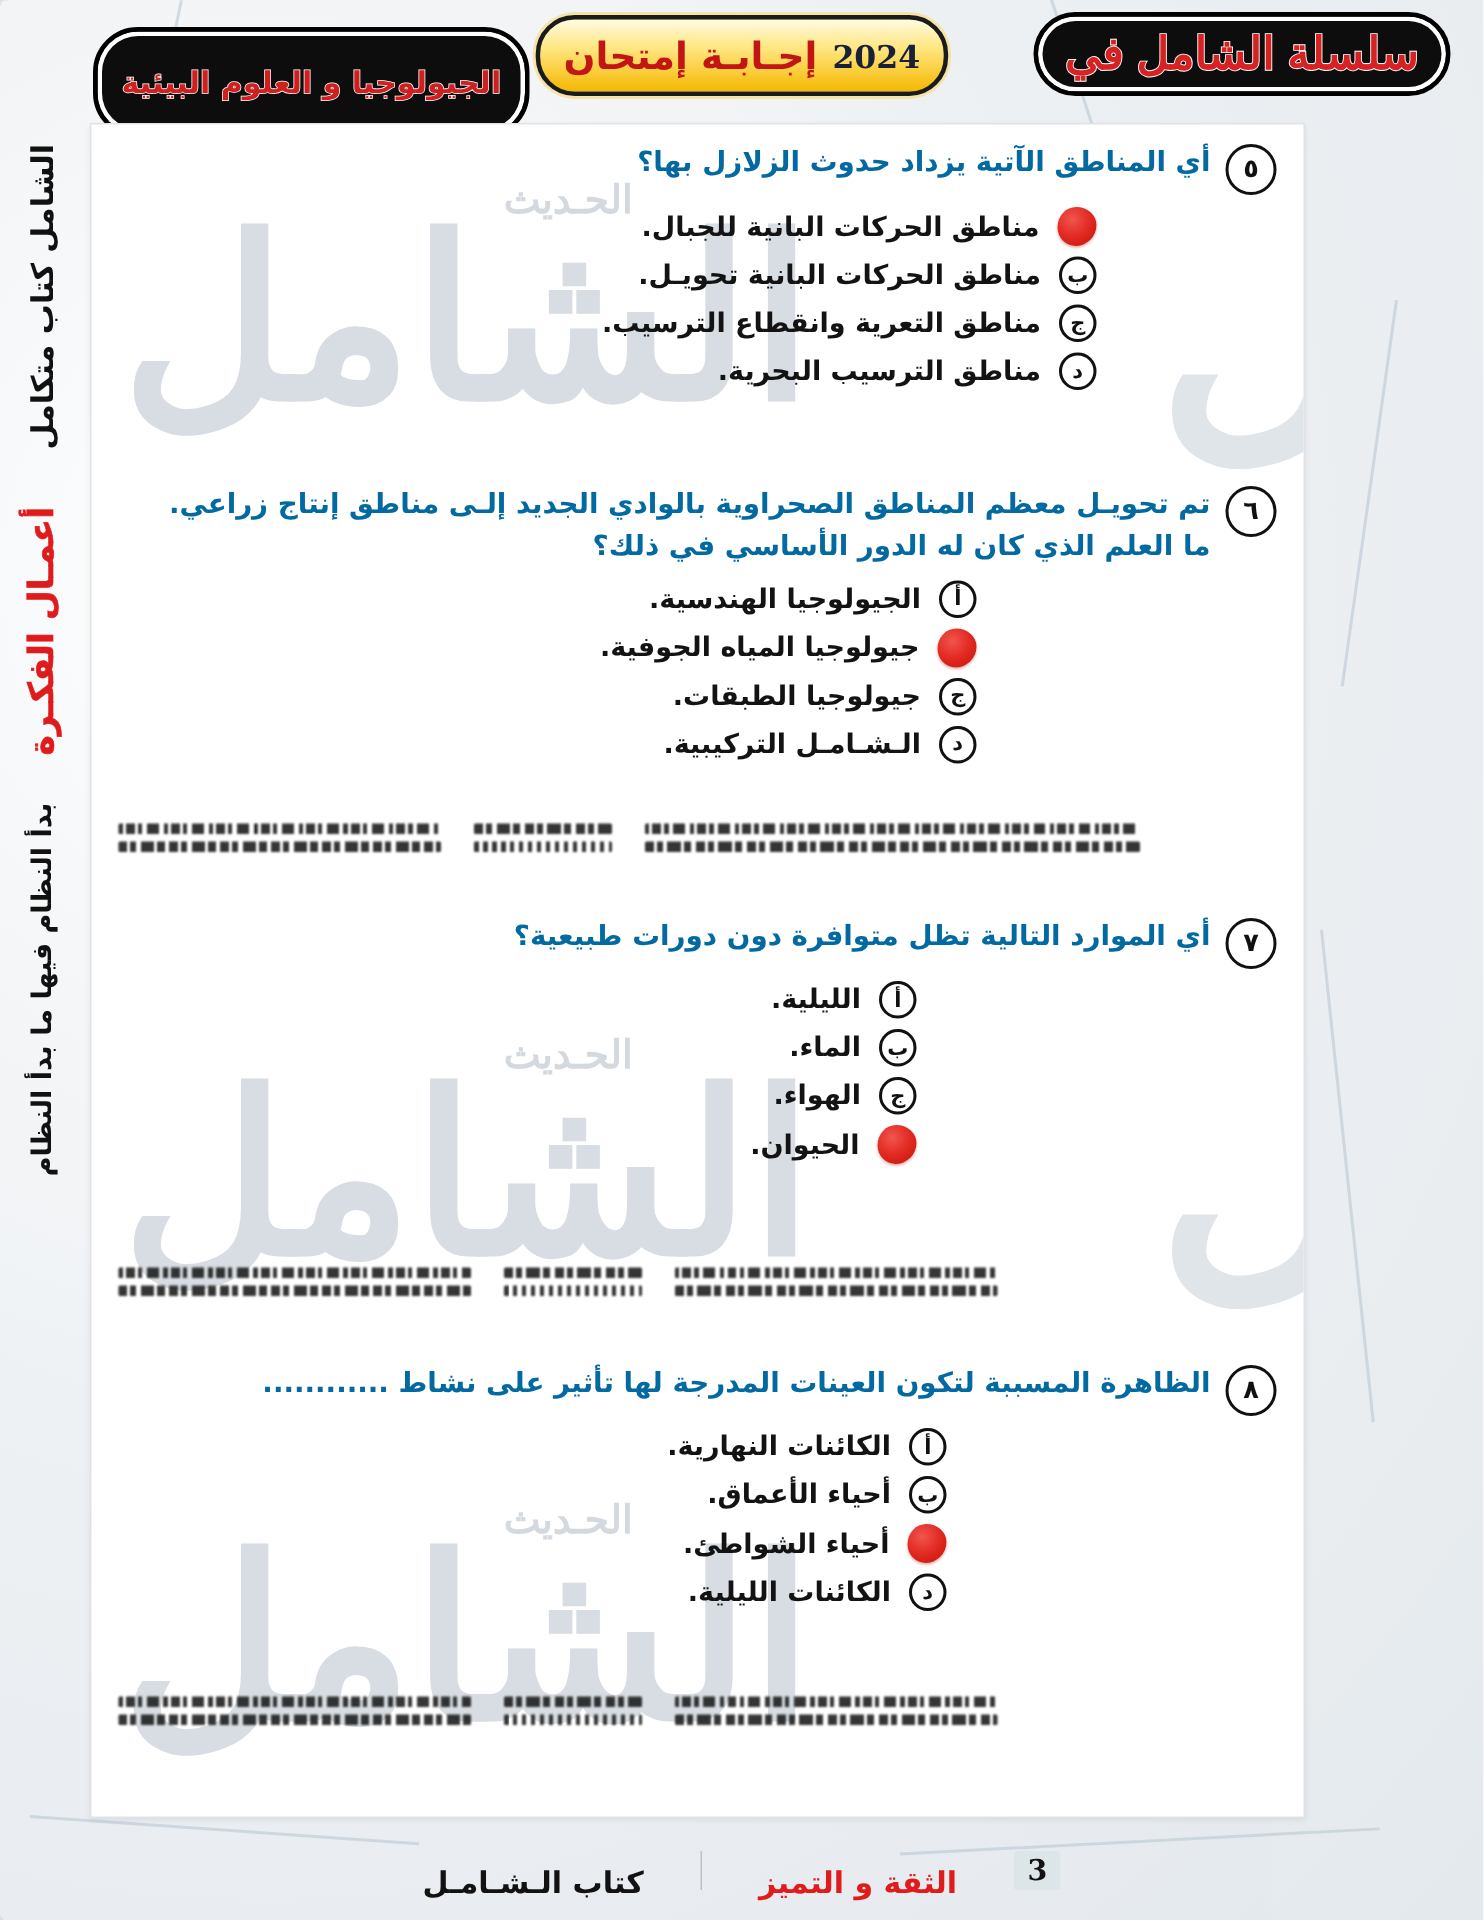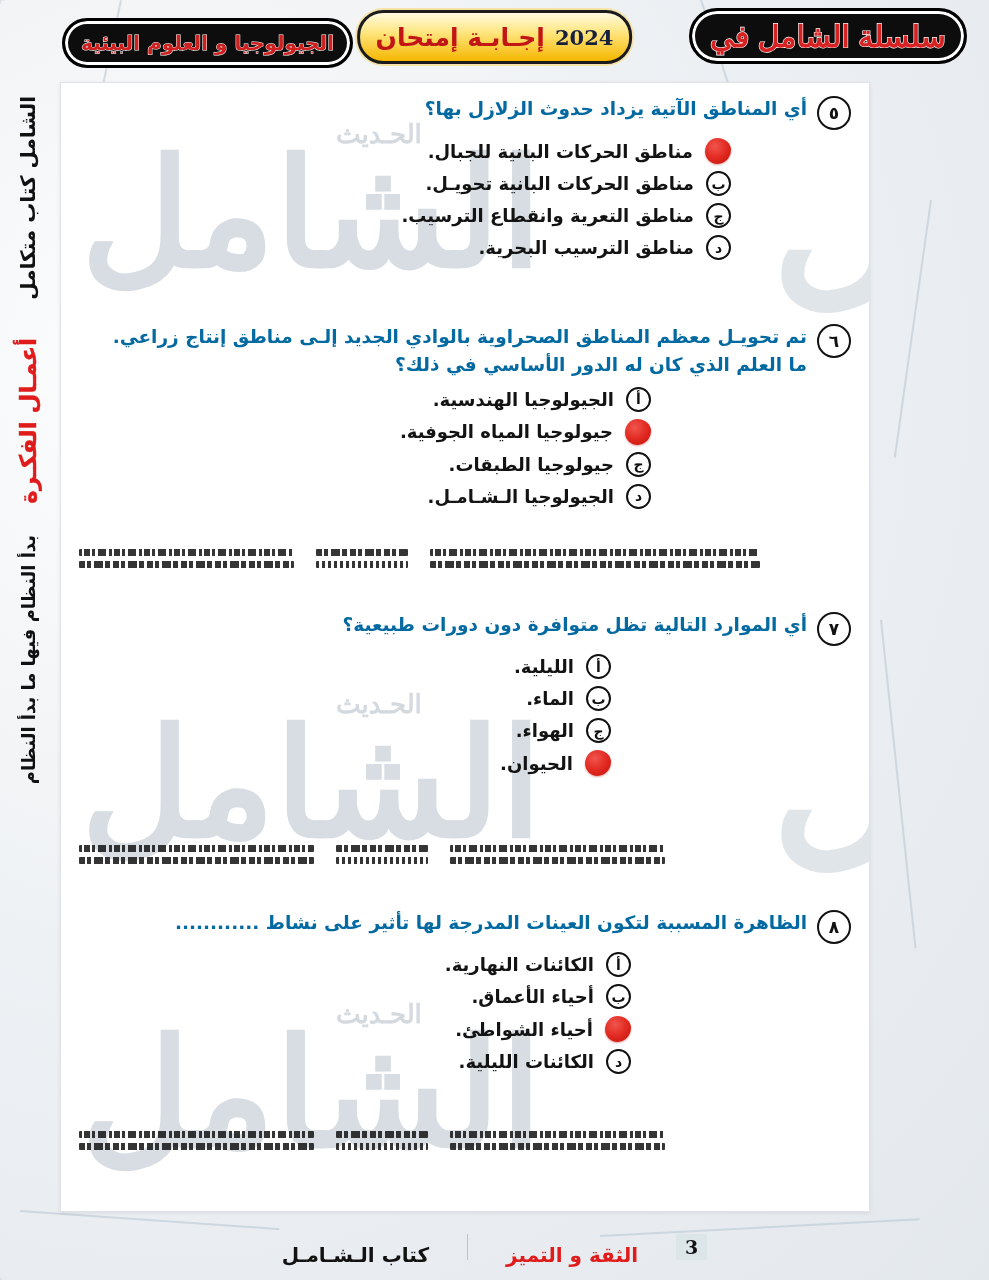--- a/index.html
+++ b/index.html
@@ -101,21 +101,21 @@
     font-size: 25px;
     color: #c21515;
     letter-spacing: -1px;
   }
 
   
   .banner-subject {
     top: 18px;
     left: 62px;
     height: 44px;
-    padding: 0 16px;
+    padding: 12px 16px;
     background: #0d0d0d;
     border: 3px solid #000;
     box-shadow: 0 0 0 3px #ffffff inset;
   }
   .banner-subject .txt {
     font-family: "DejaVu Sans", sans-serif;
     font-weight: bold;
     font-size: 20px;
     color: #cf1f1f;
     -webkit-text-stroke: 1px #ffffff;
@@ -469,21 +469,21 @@
         <div class="opt">
           <div class="opt-marker selected">ب</div>
           <div class="opt-text">جيولوجيا المياه الجوفية.</div>
         </div>
         <div class="opt">
           <div class="opt-marker">ج</div>
           <div class="opt-text">جيولوجيا الطبقات.</div>
         </div>
         <div class="opt">
           <div class="opt-marker">د</div>
-          <div class="opt-text">الجيولوجيا الـشـامـل.</div>
+          <div class="opt-text">الـشـامـل التركيبية.</div>
         </div>
       </div>
     </div>
 
     <div class="blurred" style="top:466px;">
       <div class="blur-col" style="width:215px;">
         <div class="blur-row"></div>
         <div class="blur-row alt"></div>
       </div>
       <div class="blur-col" style="width:92px;">

